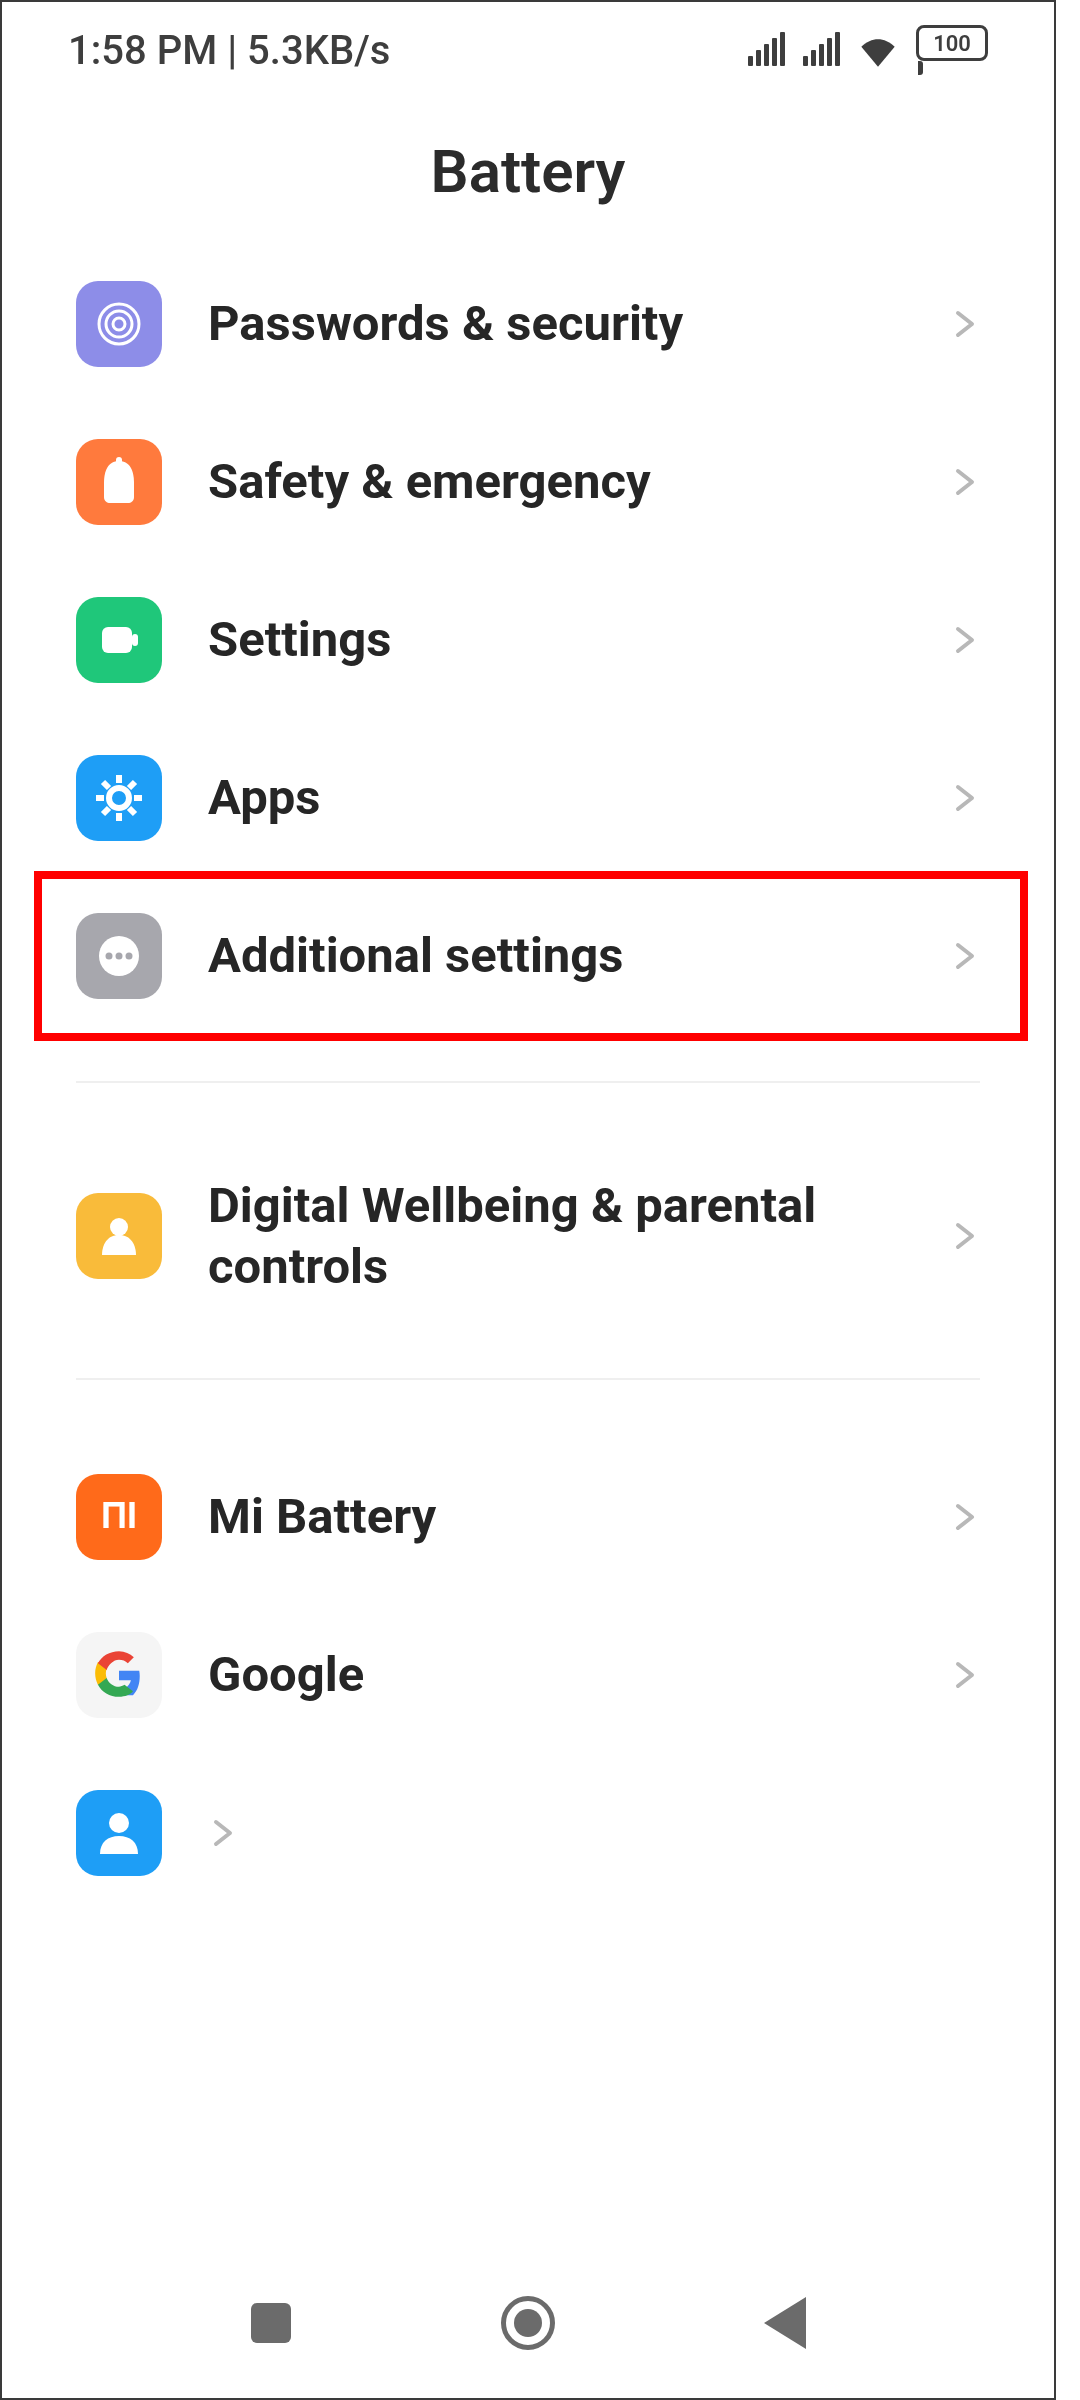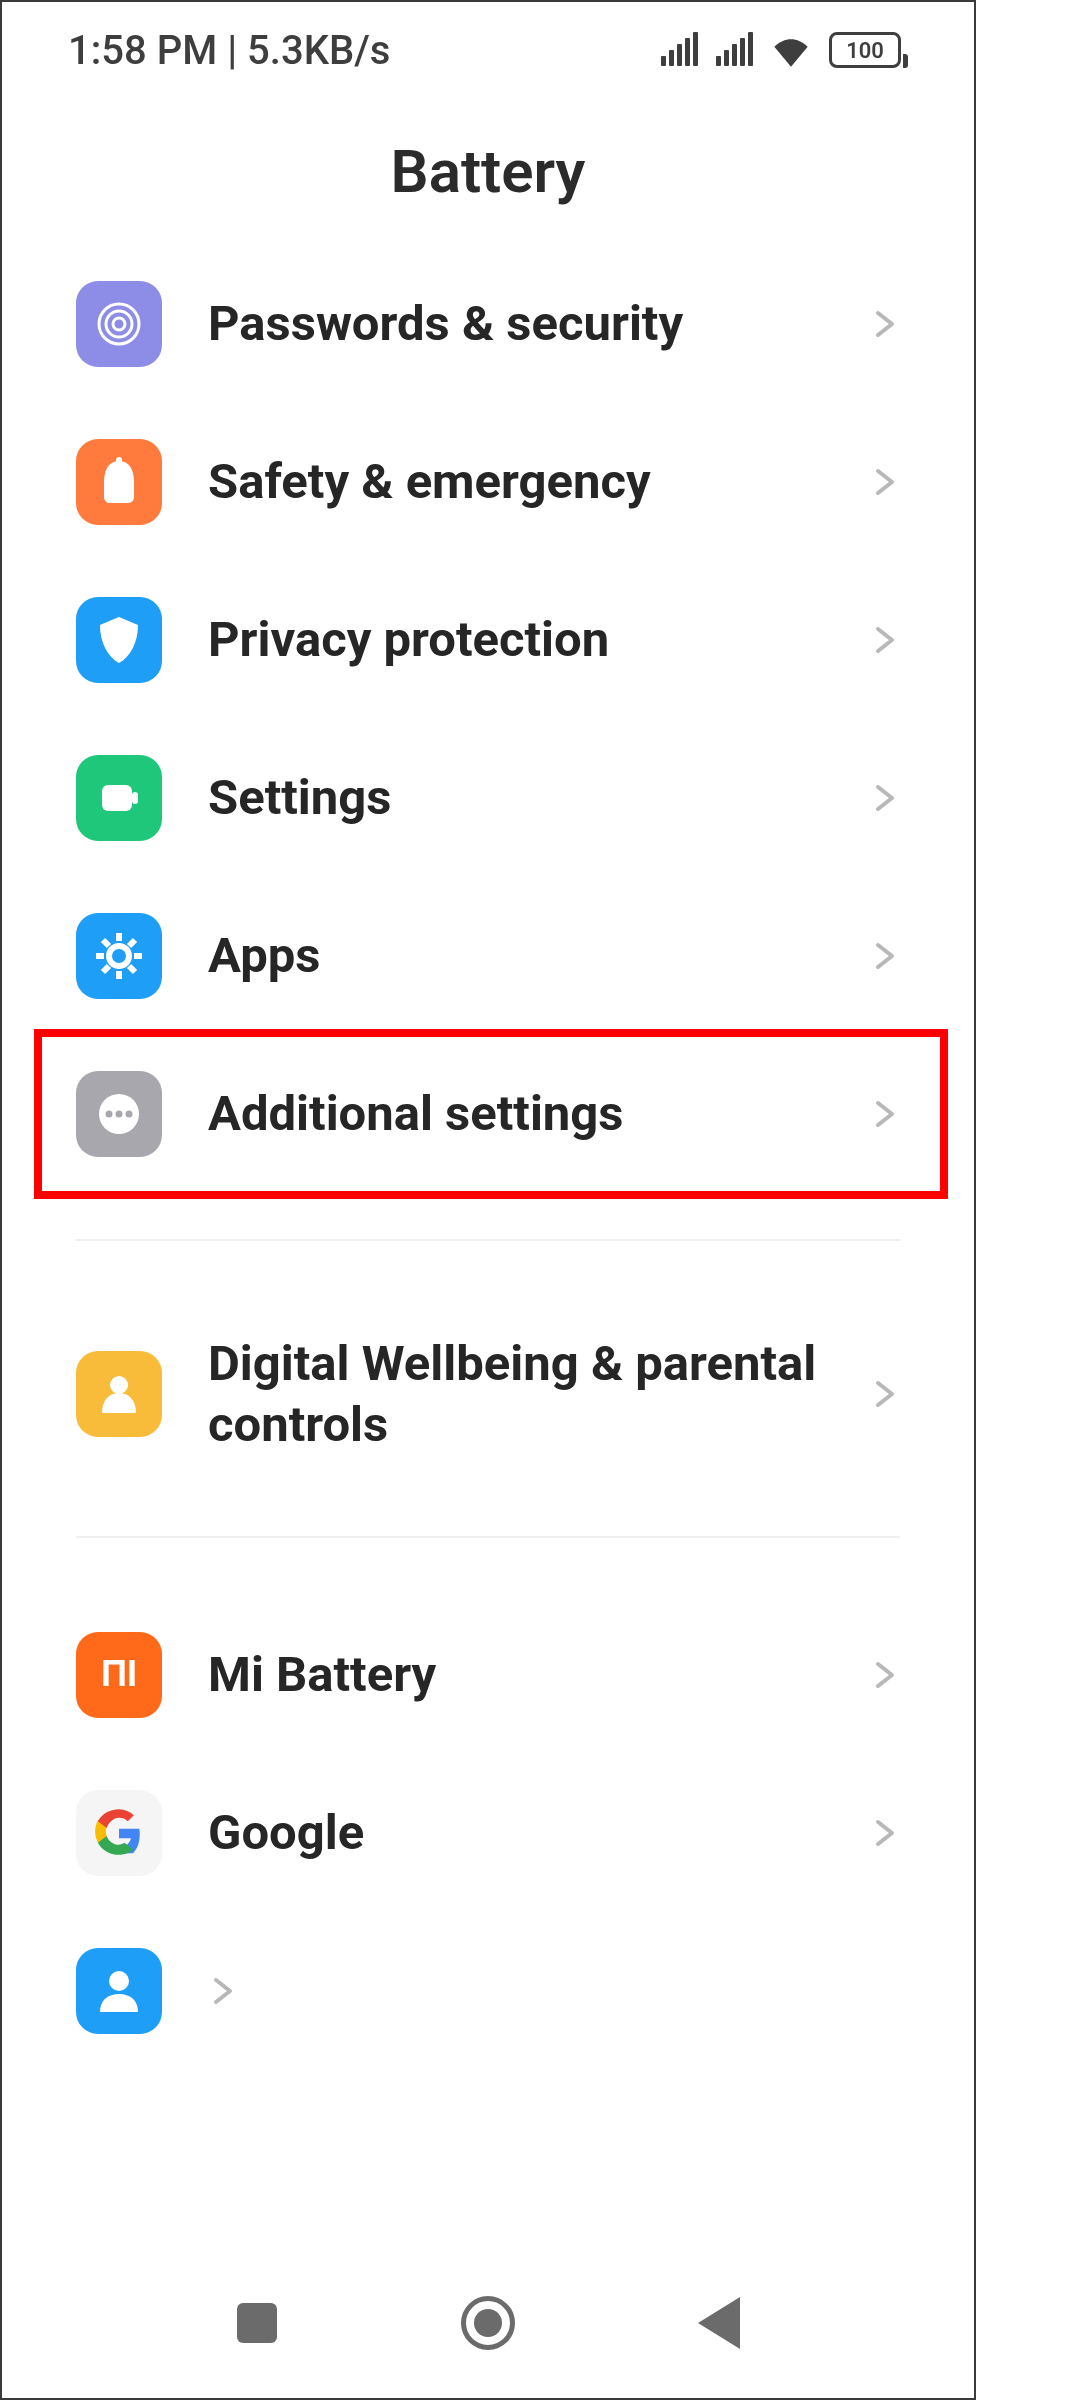--- a/index.html
+++ b/index.html
@@ -5,21 +5,21 @@
     * { box-sizing: border-box; margin: 0; padding: 0; }
     html, body {
       width: 1080px;
       height: 2400px;
       font-family: -apple-system, "Segoe UI", Roboto, sans-serif;
       background: #ffffff;
       color: #1a1a1a;
       overflow: hidden;
     }
     .frame {
-      width: 976px;
+      width: 1056px;
       height: 2400px;
       border: 2px solid #3a3a3a;
       position: relative;
       display: flex;
       flex-direction: column;
     }
     
     .status-bar {
       height: 96px;
       display: flex;
@@ -48,22 +48,23 @@
       border-radius: 1px;
     }
     .signal span:nth-child(1){height:10px;}
     .signal span:nth-child(2){height:16px;}
     .signal span:nth-child(3){height:22px;}
     .signal span:nth-child(4){height:28px;}
     .signal span:nth-child(5){height:34px;}
     .wifi-icon { width: 40px; height: 34px; }
     .battery {
       display: inline-flex;
-      align-items: flex-end;
+      align-items: flex-start;
       position: relative;
+      flex-direction: column;
     }
     .battery-body {
       width: 72px;
       height: 36px;
       border: 3px solid #3e3e3e;
       border-radius: 8px;
       display: flex;
       align-items: center;
       justify-content: center;
       font-size: 22px;
@@ -241,31 +242,20 @@
             <use href="#chevron-icon"></use>
           </svg></div>
       </div>
       <div class="item">
         <div class="icon-badge bg-orange">
           <svg viewBox="0 0 54 54">
             <use href="#sos-icon"></use>
           </svg>
         </div>
         <div class="item-label">Safety &amp; emergency</div>
-        <div class="chevron"><svg viewBox="0 0 30 30">
-            <use href="#chevron-icon"></use>
-          </svg></div>
-      </div>
-      <div class="item">
-        <div class="icon-badge bg-blue">
-          <svg viewBox="0 0 54 54">
-            <use href="#shield-icon"></use>
-          </svg>
-        </div>
-        <div class="item-label">Privacy protection</div>
         <div class="chevron"><svg viewBox="0 0 30 30">
             <use href="#chevron-icon"></use>
           </svg></div>
       </div>
       <div class="item">
         <div class="icon-badge bg-green">
           <svg viewBox="0 0 54 54">
             <use href="#battery-icon"></use>
           </svg>
         </div>

